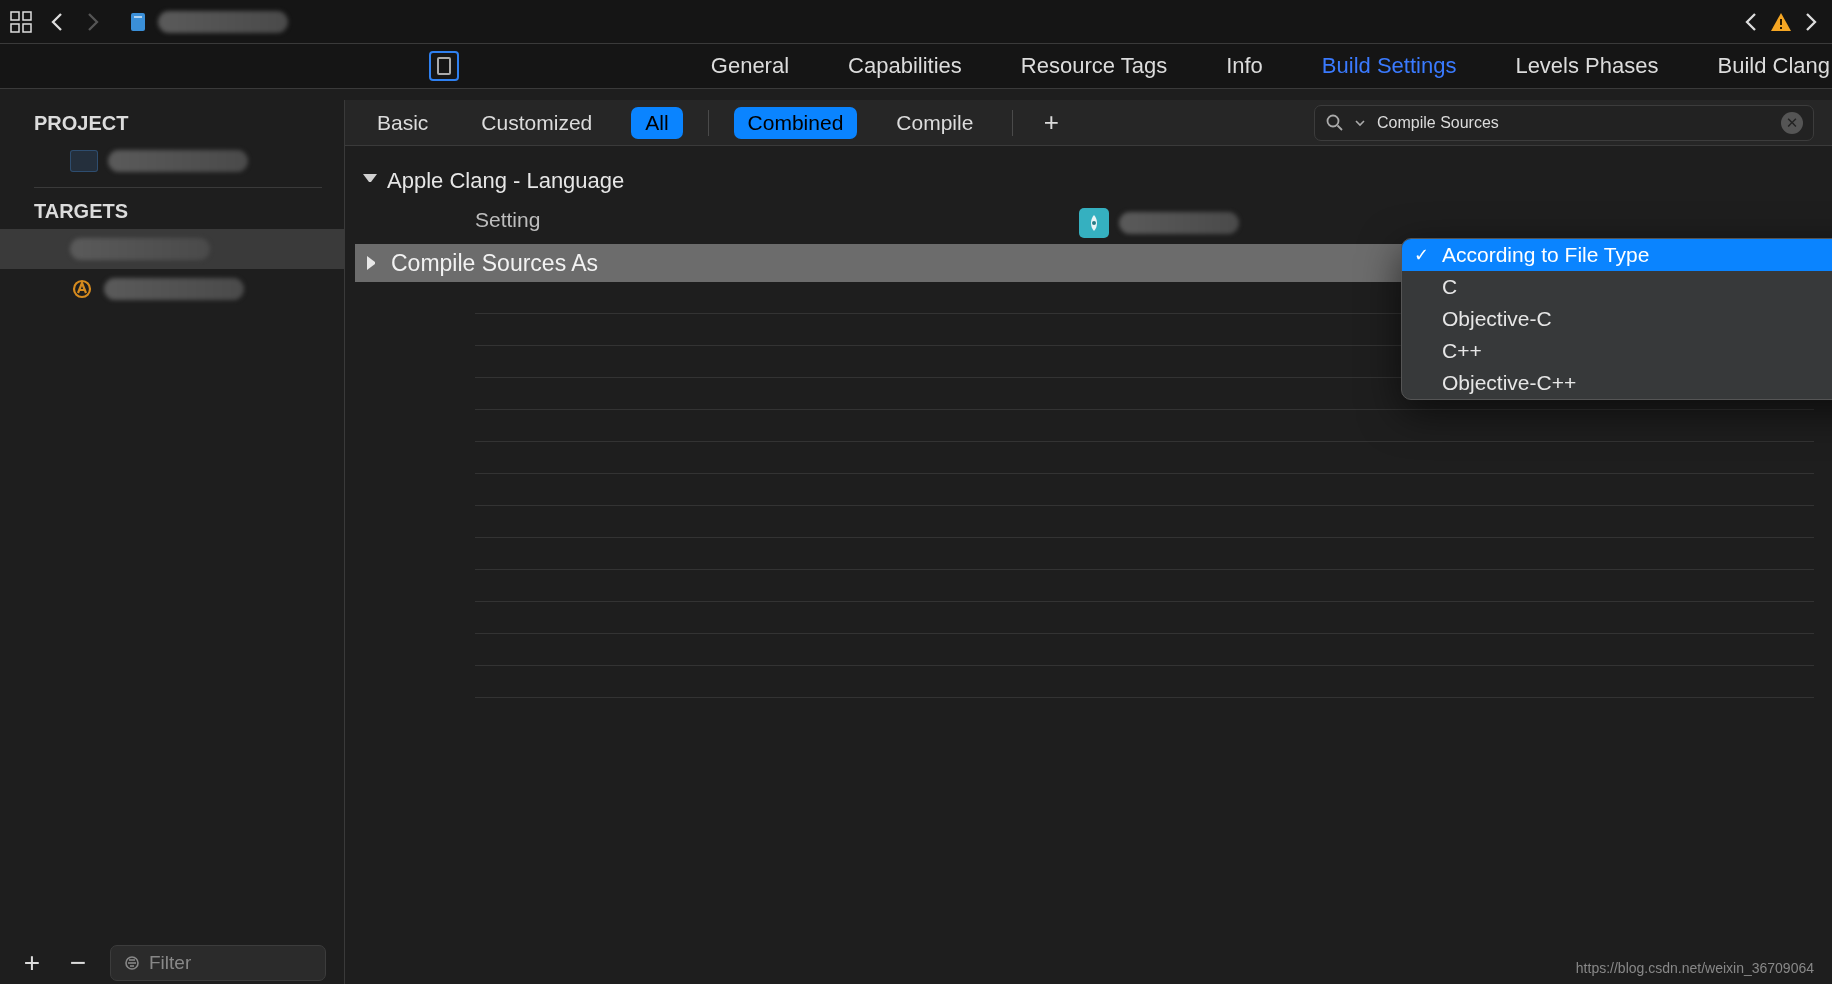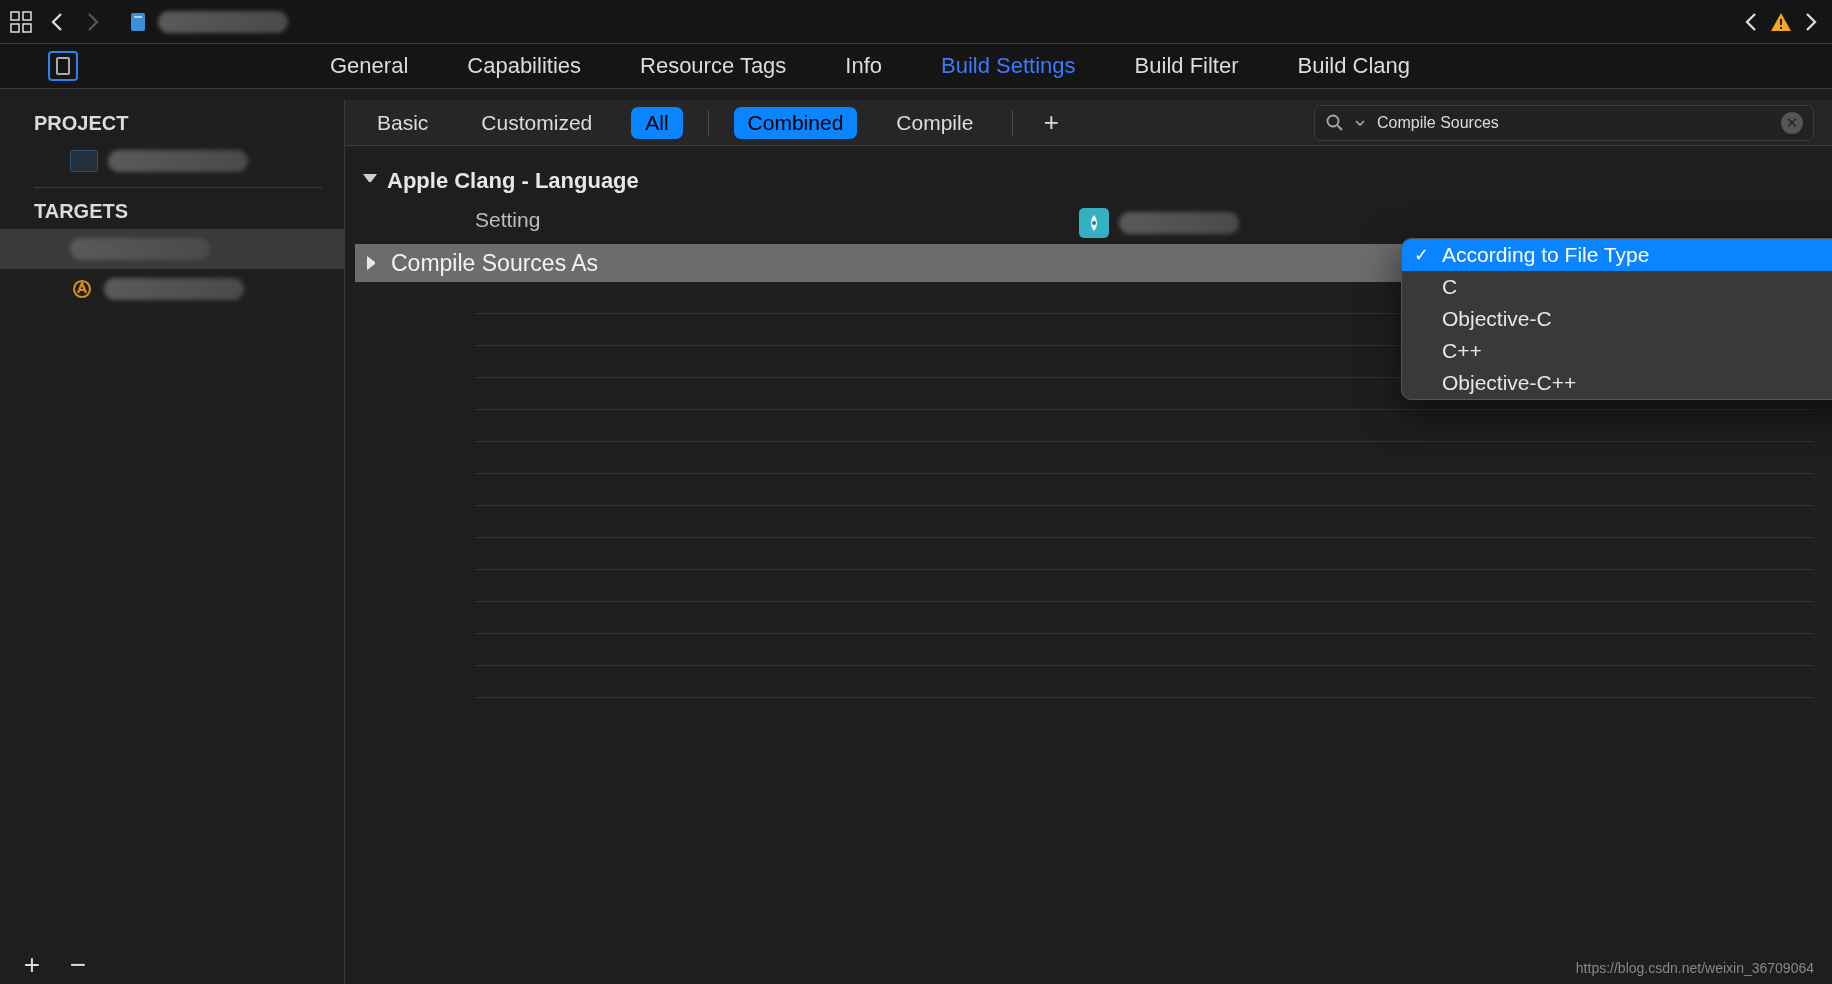--- a/index.html
+++ b/index.html
@@ -61,21 +61,22 @@
     color: var(--warn);
   }
 
   
   .tabbar {
     height:45px;
     display:flex;
     align-items:center;
     border-bottom:1px solid var(--sep);
     background: var(--bg-darker);
-    padding-left: 48px;
+    padding-left: 76px;
+    justify-content: flex-end;
   }
   .doc-icon-box {
     width:30px; height:30px;
     border:2px solid var(--accent-blue-bright);
     border-radius:4px;
     margin-right:250px;
     display:flex; align-items:center; justify-content:center;
   }
   .doc-icon-inner {
     width:14px; height:18px; border:2px solid #aaa; border-radius:2px;
@@ -210,21 +211,21 @@
   }
 
   
   .settings {
     flex:1;
     overflow:auto;
     padding:14px 10px 0 10px;
   }
   .group-header {
     display:flex; align-items:center; gap:10px;
-    font-size:22px; font-weight:700;
+    font-size:22px; font-weight:400;
     color:#e6e6e6;
     padding:8px 8px;
   }
   .disclosure {
     width:14px; height:14px;
     display:inline-block;
     transform: rotate(0deg);
     border-style: solid;
     border-width: 8px 6px 0 6px;
     border-color: #d0d0d0 transparent transparent transparent;
@@ -362,21 +363,21 @@
 <div class="tabbar">
   <div class="doc-icon-box">
     <div class="doc-icon-inner"></div>
   </div>
   <div class="tabs">
     <div class="tab">General</div>
     <div class="tab">Capabilities</div>
     <div class="tab">Resource Tags</div>
     <div class="tab">Info</div>
     <div class="tab active">Build Settings</div>
-    <div class="tab">Build Filter</div>
+    <div class="tab">Levels Phases</div>
     <div class="tab">Build Clang</div>
   </div>
 </div>
 
 <div class="main">
 
   <div class="sidebar">
     <div class="side-section-title">PROJECT</div>
     <div class="side-row">
       <span class="side-icon"></span>
@@ -394,20 +395,29 @@
             <path d="M7 15 L11 5 L15 15" fill="none" stroke="#d68b1e" stroke-width="2.2"></path>
             <line x1="8.5" y1="12" x2="13.5" y2="12" stroke="#d68b1e" stroke-width="2"></line>
           </svg>
       </span>
       <div class="blur"></div>
     </div>
 
     <div class="side-footer">
       <div class="plus">+</div>
       <div class="minus">−</div>
+      <div class="filter-box">
+        <svg width="18" height="18" viewBox="0 0 18 18">
+            <circle cx="9" cy="9" r="6" fill="none" stroke="#888" stroke-width="1.6"></circle>
+            <line x1="5" y1="9" x2="13" y2="9" stroke="#888" stroke-width="1.6"></line>
+            <line x1="7" y1="12" x2="11" y2="12" stroke="#888" stroke-width="1.6"></line>
+            <line x1="6" y1="6" x2="12" y2="6" stroke="#888" stroke-width="1.6"></line>
+          </svg>
+        <span>Filter</span>
+      </div>
     </div>
   </div>
 
   <div class="content">
 
     <div class="filter-toolbar">
       <div class="ft-item">Basic</div>
       <div class="ft-item">Customized</div>
       <div class="ft-item pill">All</div>
       <div class="ft-sep"></div>

